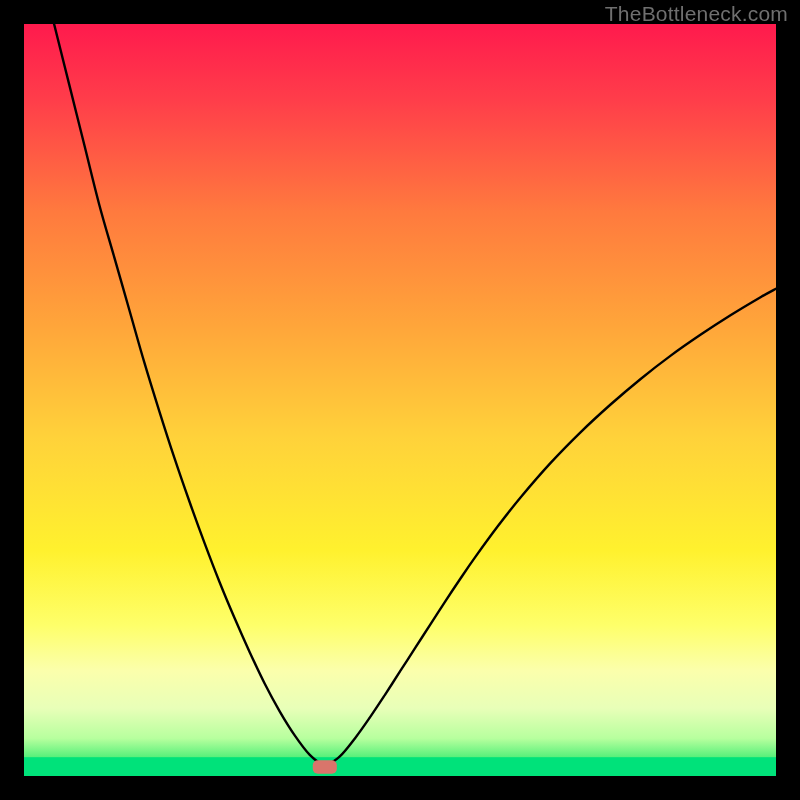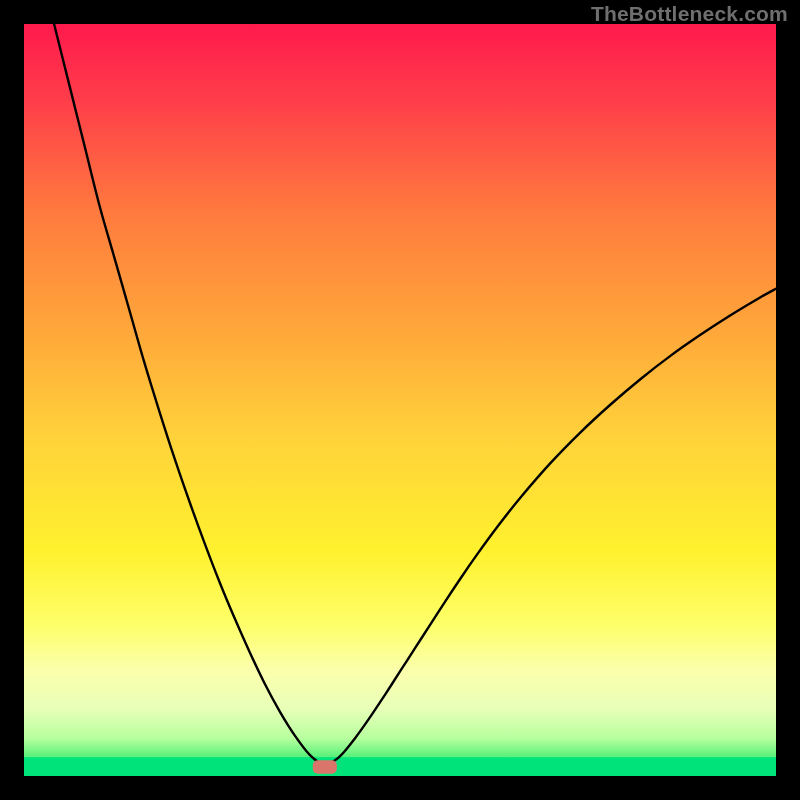--- a/index.html
+++ b/index.html
@@ -25,21 +25,21 @@
     top: 0;
     width: 752px;
     height: 752px;
   }
   .watermark {
     position: absolute;
     top: 2px;
     right: 12px;
     color: #6f6f6f;
     font-size: 21px;
-    font-weight: 700;
+    font-weight: 400;
     letter-spacing: 0.2px;
   }
 </style>
 </head>
 <body>
 
 <div class="watermark">TheBottleneck.com</div>
 
 <div class="frame">
   <svg class="plot" viewBox="0 0 752 752" preserveAspectRatio="none">

